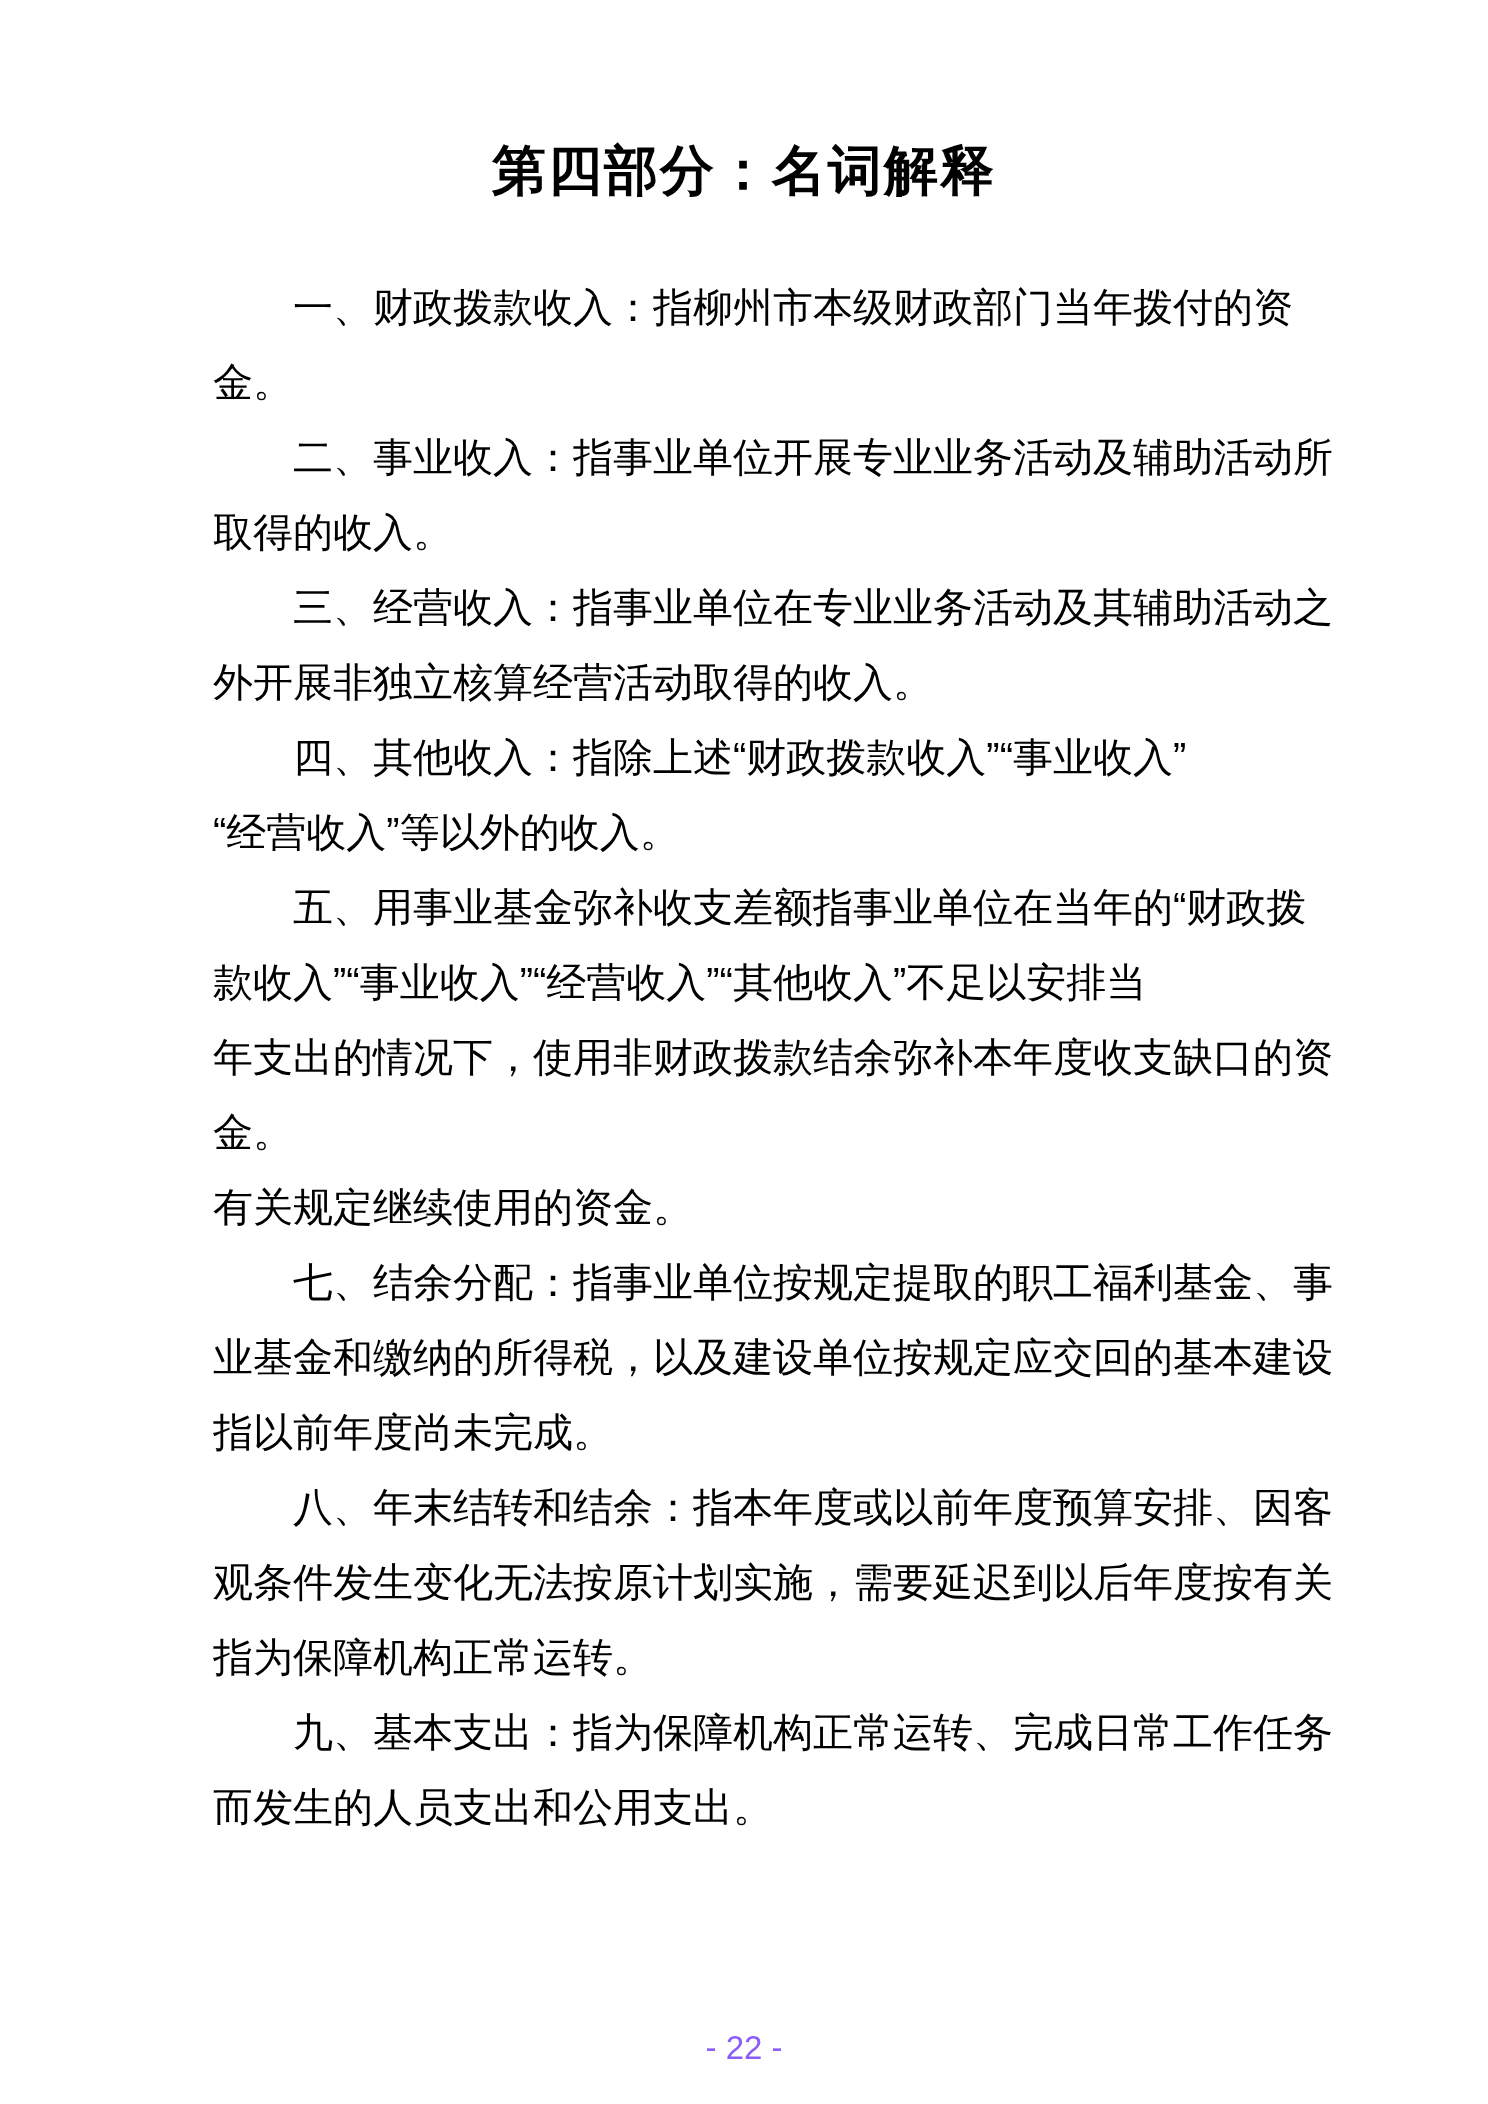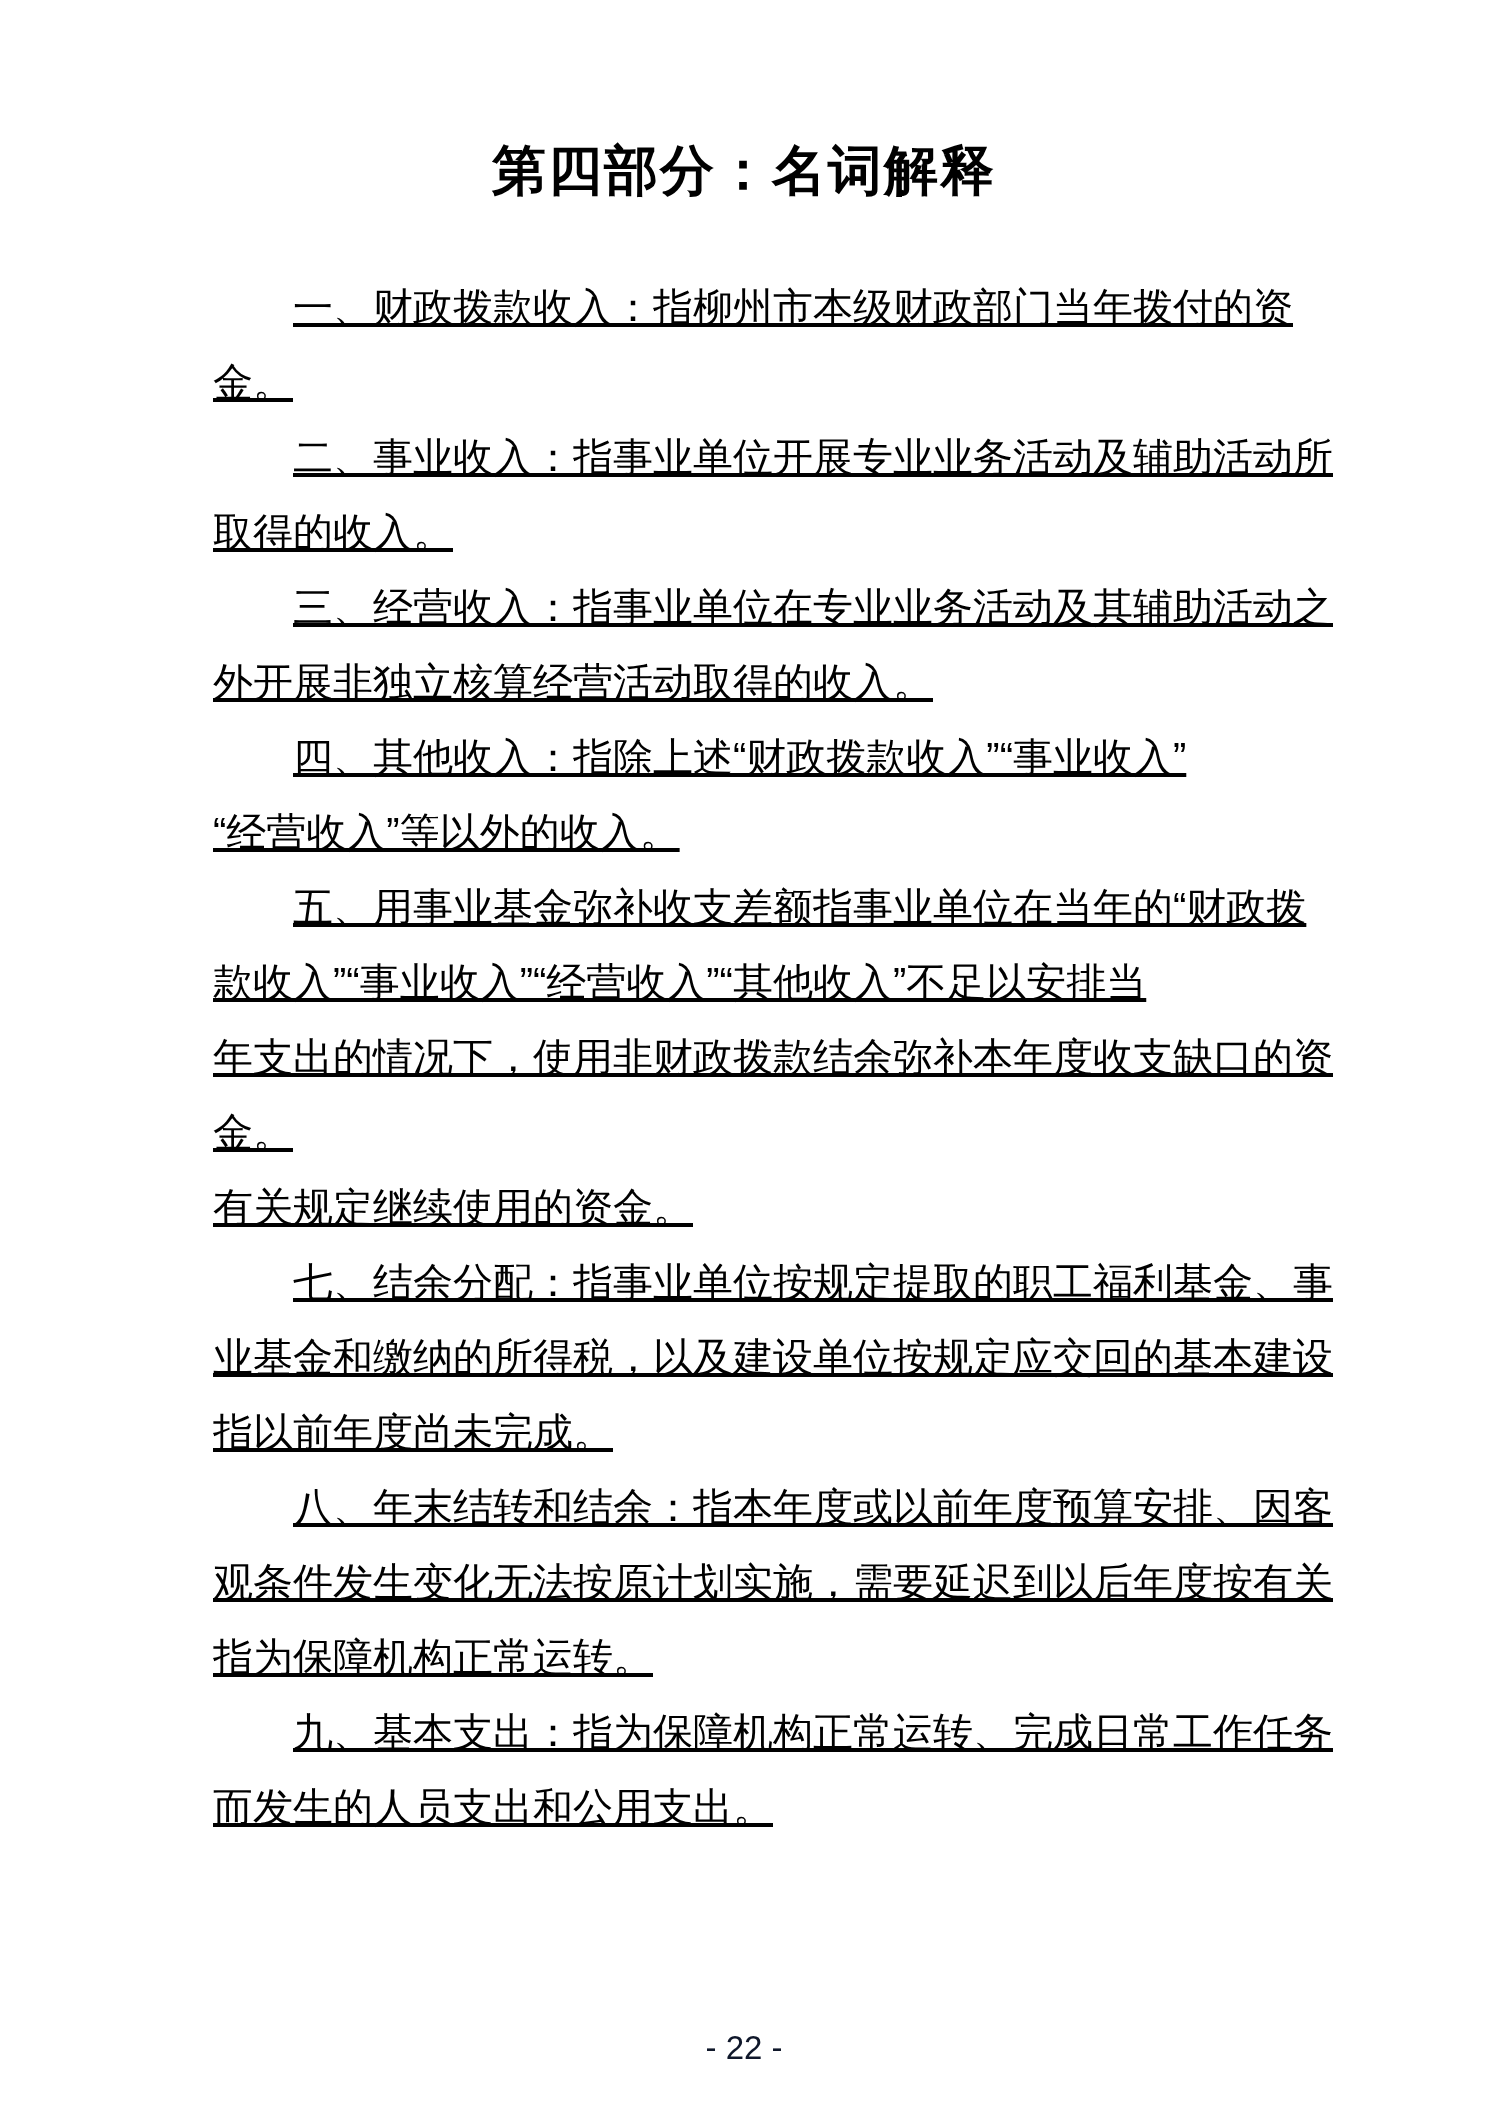--- a/index.html
+++ b/index.html
@@ -36,34 +36,33 @@
     font-size: 40px;
     line-height: 75px;
     text-align: justify;
   }
   .para {
     margin: 0;
     padding: 0;
   }
   .line {
     white-space: nowrap;
-    text-decoration: underline;
   }
   .line.first {
     text-indent: 80px;
   }
   .page-footer {
     position: absolute;
     top: 2026px;
     left: 0;
     width: 100%;
     text-align: center;
     font-size: 33px;
     line-height: 44px;
-    color: #0f172a;
+    color: #8b5cf6;
   }
 </style>
 </head>
 <body>
 
 <div class="page">
 
   <h1 class="doc-title">第四部分：名词解释</h1>
 
   <div class="content">

